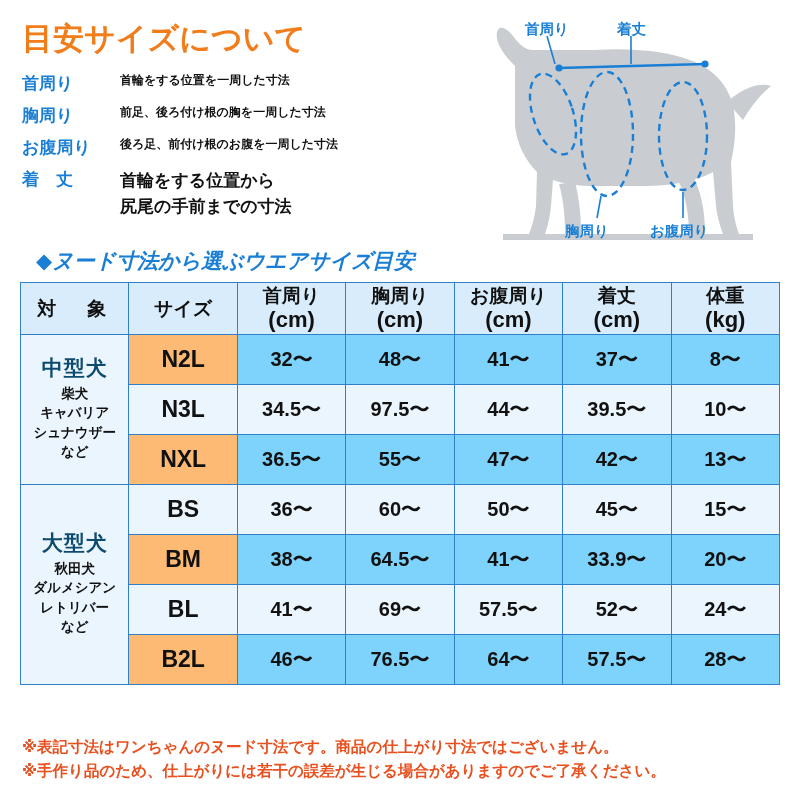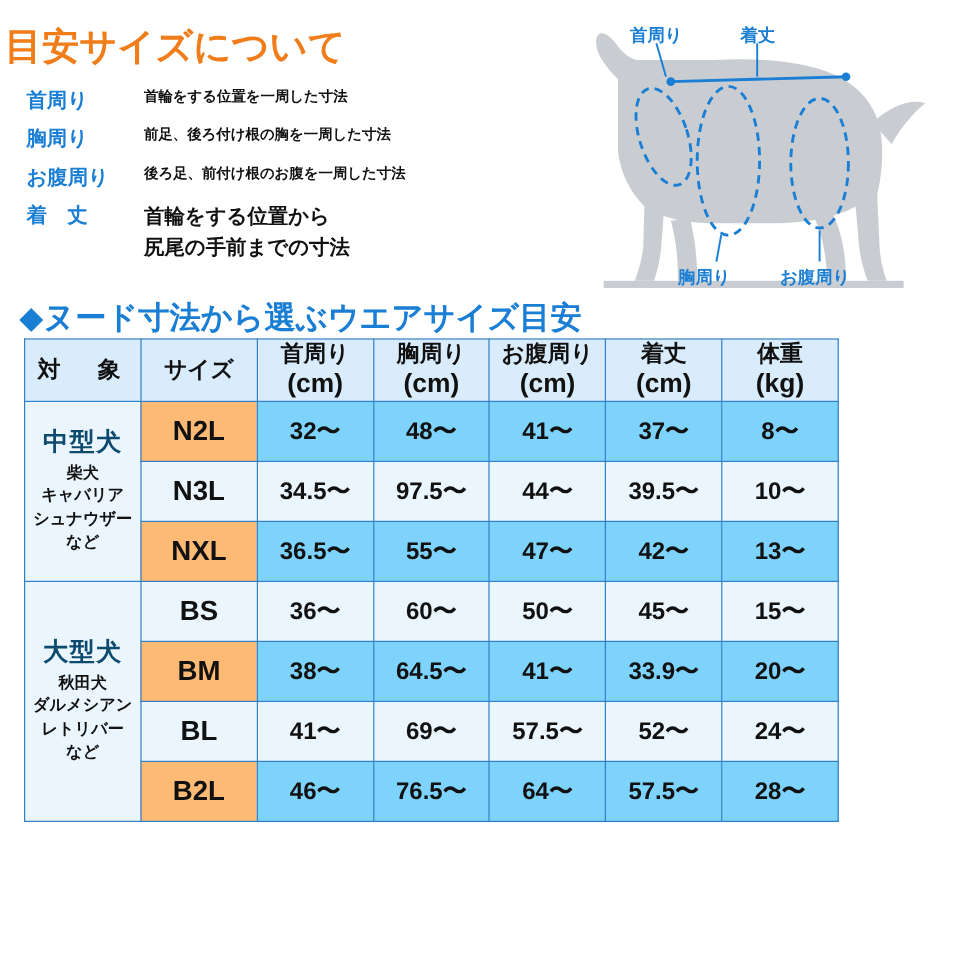--- a/index.html
+++ b/index.html
@@ -12,21 +12,21 @@
   }
   .page {
     position: relative;
     width: 800px; height: 800px;
     background: #ffffff;
   }
 
   
   .title {
     position: absolute;
-    left: 4px; top: 18px;
+    left: 22px; top: 18px;
     font-size: 31px;
     font-weight: bold;
     color: #f07d1a;
     letter-spacing: 0px;
     white-space: nowrap;
   }
 
   
   .defs {
     position: absolute;
@@ -66,36 +66,37 @@
   .illo {
     position: absolute;
     left: 455px; top: 6px;
     width: 340px; height: 250px;
   }
   .illo svg { display: block; }
 
   
   .sec-head {
     position: absolute;
-    left: 16px; top: 247px;
-    font-size: 26px;
+    left: 36px; top: 247px;
+    font-size: 21px;
     font-weight: bold;
     color: #1a7fd4;
     white-space: nowrap;
+    font-style: italic;
   }
 
   
   .tbl-wrap {
     position: absolute;
     left: 20px; top: 282px;
     width: 760px;
   }
   table.sizes {
     border-collapse: collapse;
-    width: 679px;
+    width: 760px;
     table-layout: fixed;
   }
   table.sizes th, table.sizes td {
     border: 1px solid #2f7fc9;
     text-align: center;
     vertical-align: middle;
     font-weight: bold;
     color: #111111;
   }
   thead th {
@@ -337,14 +338,18 @@
           <td class="val">46〜</td>
           <td class="val">76.5〜</td>
           <td class="val">64〜</td>
           <td class="val">57.5〜</td>
           <td class="val">28〜</td>
         </tr>
       </tbody>
     </table>
   </div>
 
+  <div class="notes">
+    <div class="note">※表記寸法はワンちゃんのヌード寸法です。商品の仕上がり寸法ではございません。</div>
+    <div class="note">※手作り品のため、仕上がりには若干の誤差が生じる場合がありますのでご了承ください。</div>
+  </div>
 
 </div>
 
 </body></html>

